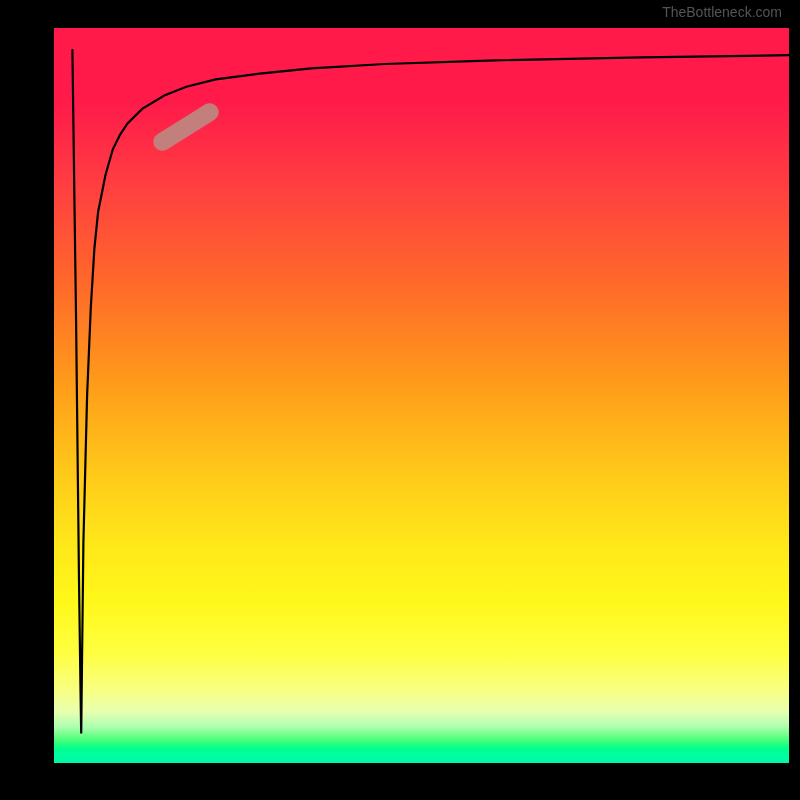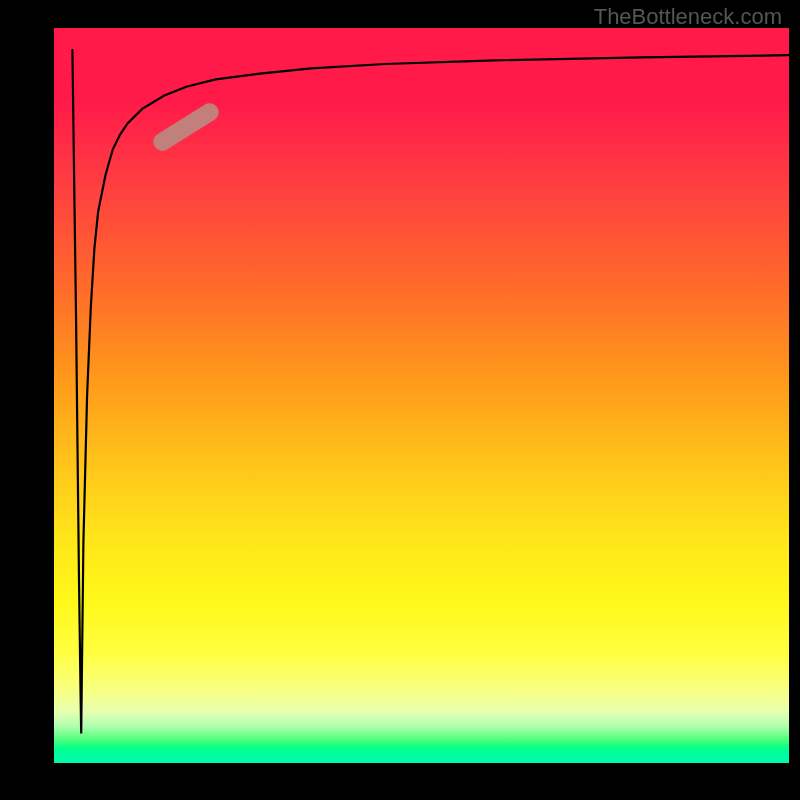--- a/index.html
+++ b/index.html
@@ -12,21 +12,21 @@
       height: 800px;
       background: #000;
       position: relative;
       font-family: Arial, Helvetica, sans-serif;
     }
     .watermark {
       position: absolute;
       top: 4px;
       right: 18px;
       color: #555;
-      font-size: 22px;
+      font-size: 14px;
       font-weight: 400;
       z-index: 10;
     }
     .plot-area {
       position: absolute;
       left: 54px;
       top: 28px;
       width: 735px;
       height: 735px;
       background: linear-gradient(

